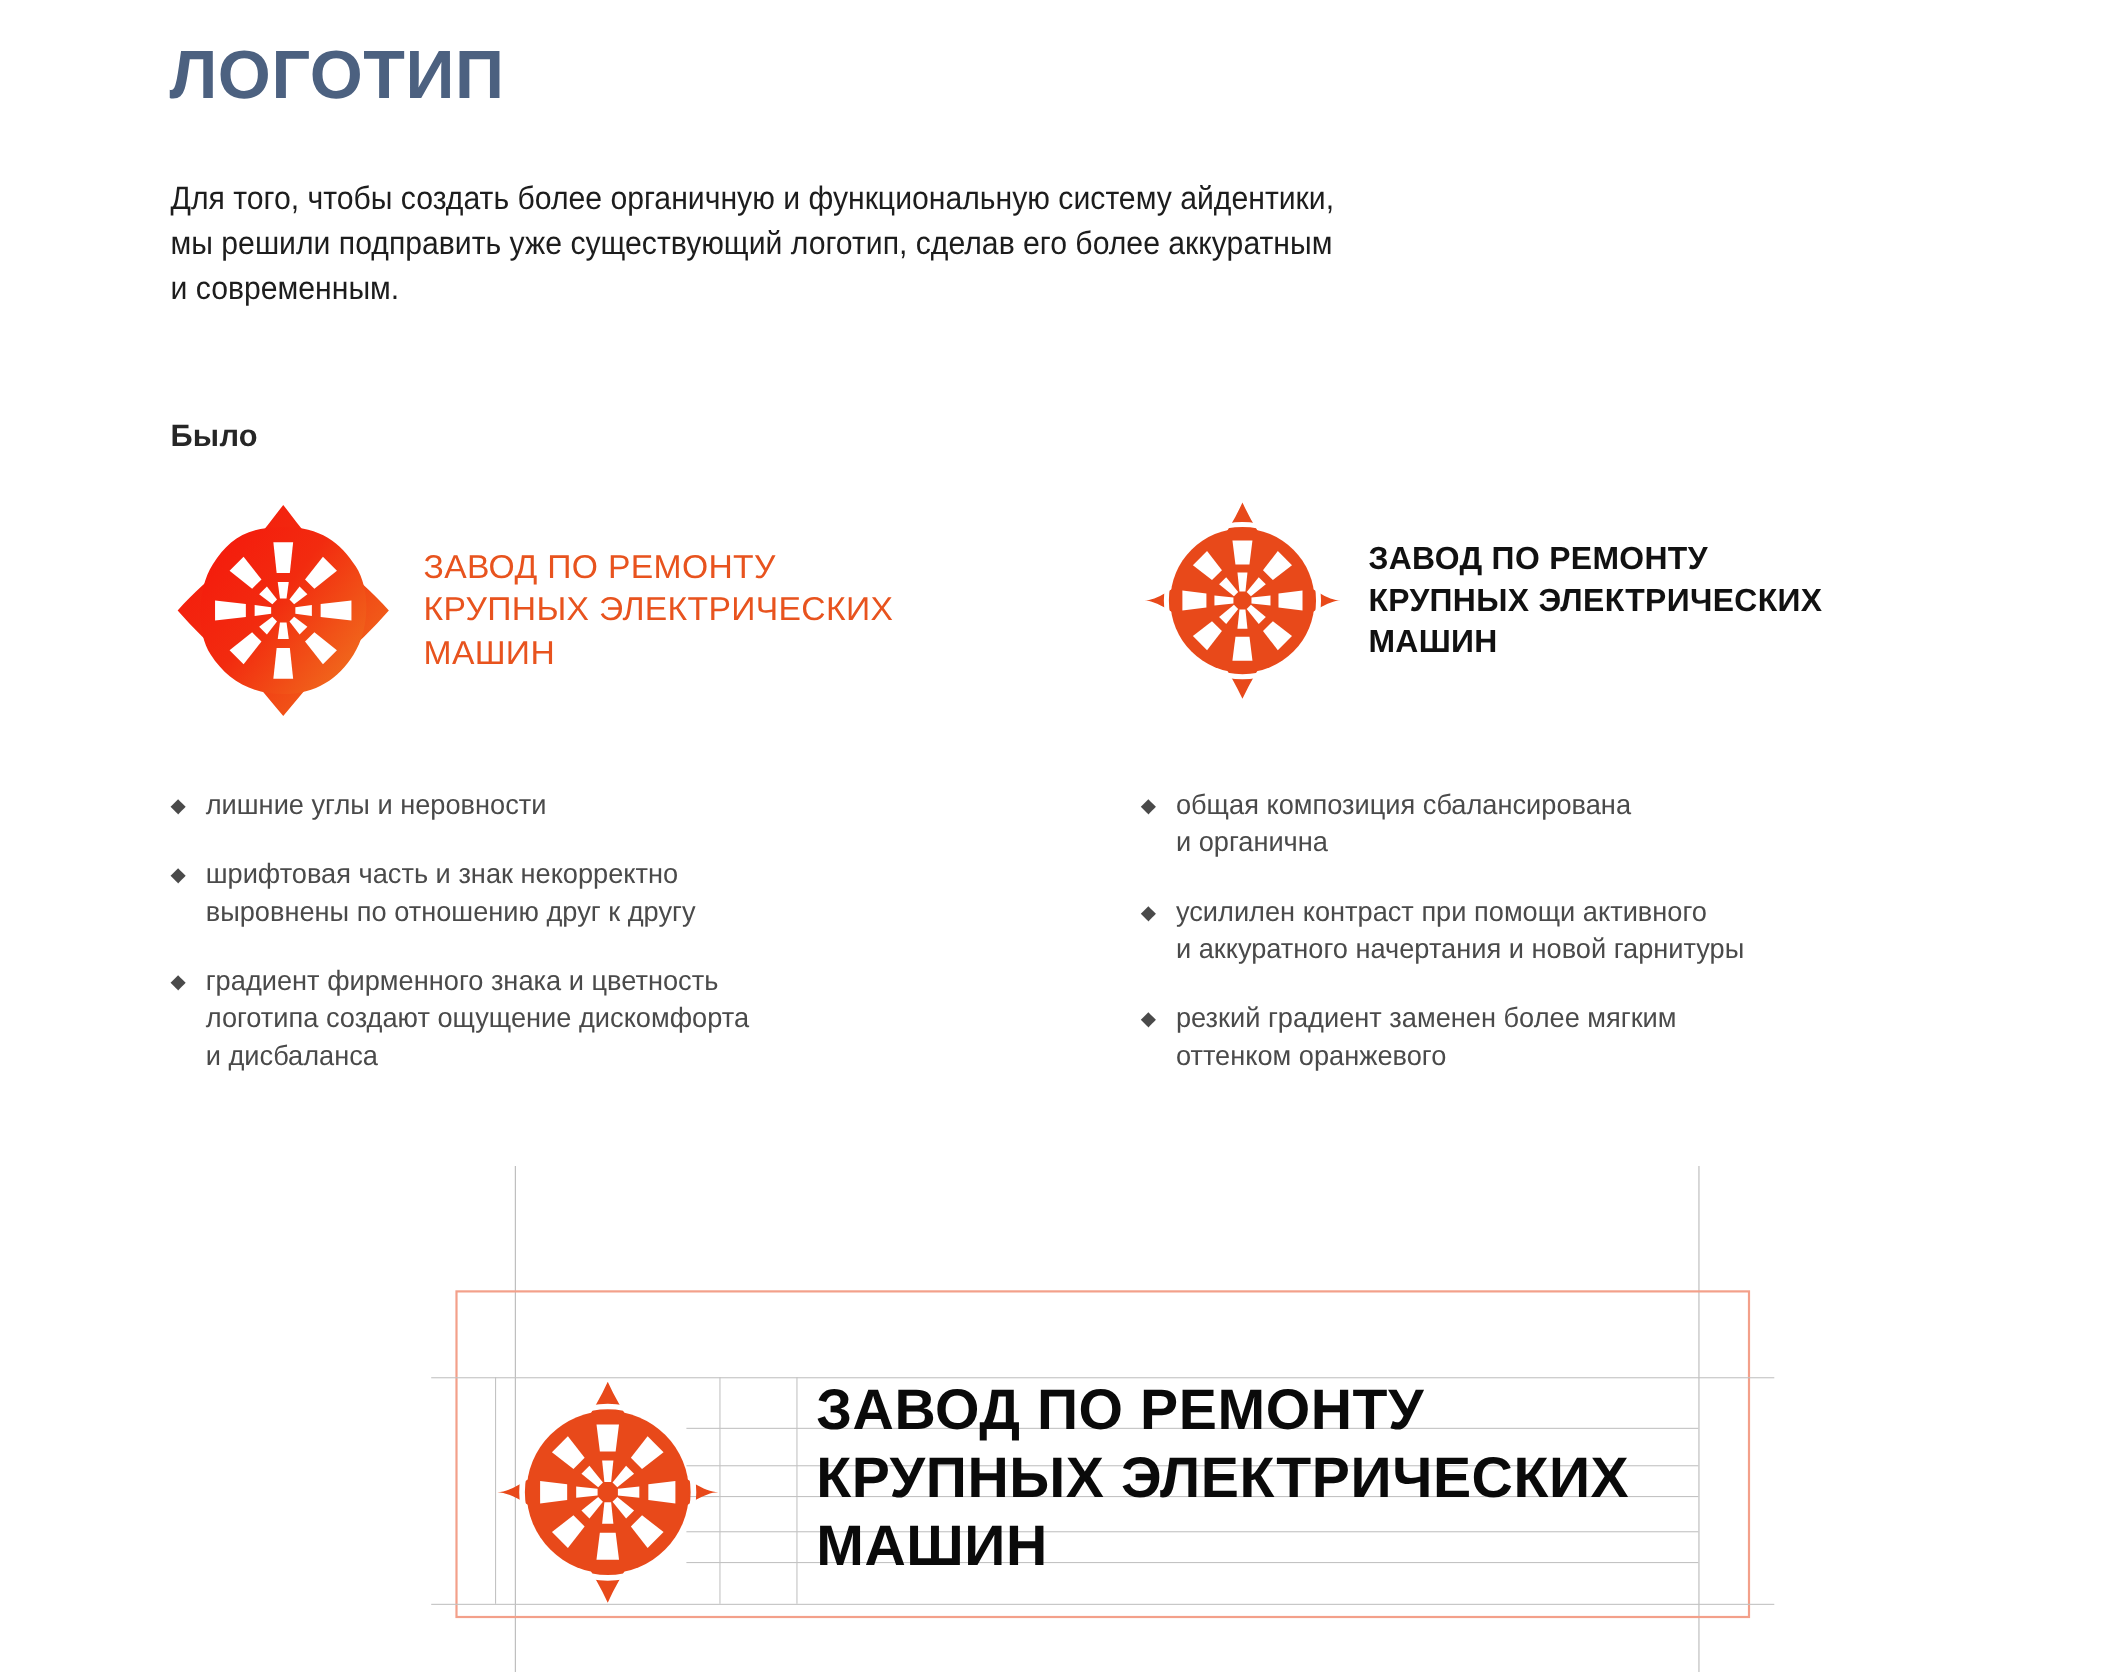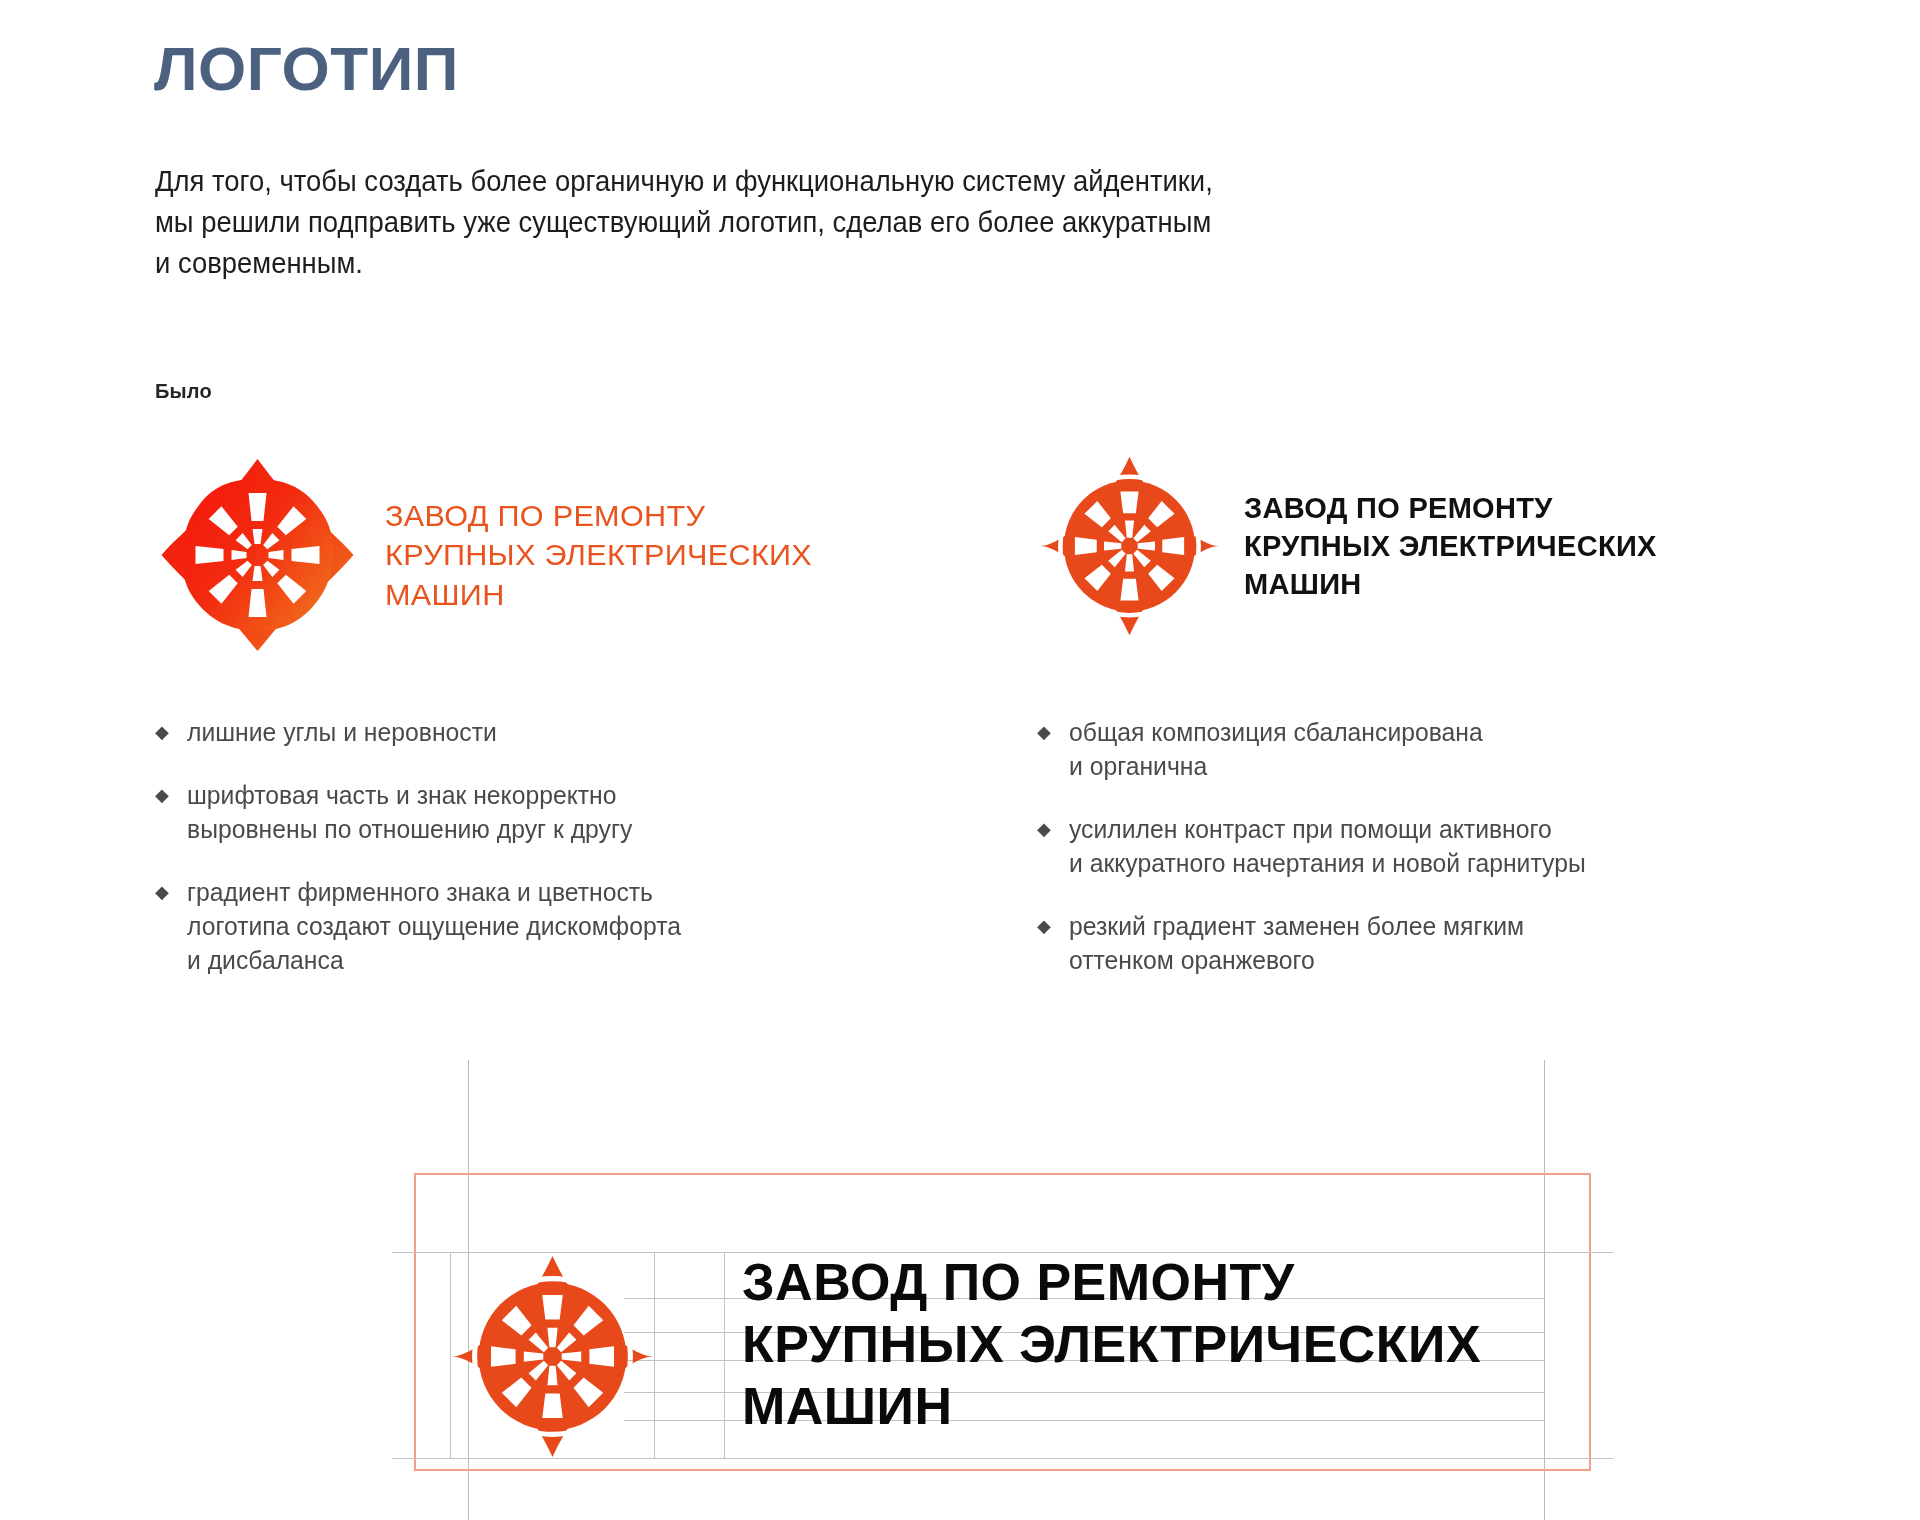--- a/index.html
+++ b/index.html
@@ -46,21 +46,21 @@
     transform-origin: left top;
   }
   .intro span { display: block; white-space: nowrap; }
 
   
   .col { position: absolute; top: 380px; }
   .col-before { left: 131px; width: 860px; }
   .col-after  { left: 1013px; width: 880px; }
 
   .col-heading {
-    font-size: 20px;
+    font-size: 28px;
     font-weight: bold;
     color: #262626;
     letter-spacing: 0.2px;
     margin-bottom: 0;
   }
 
   
   .lockup {
     position: absolute;
     display: flex;

